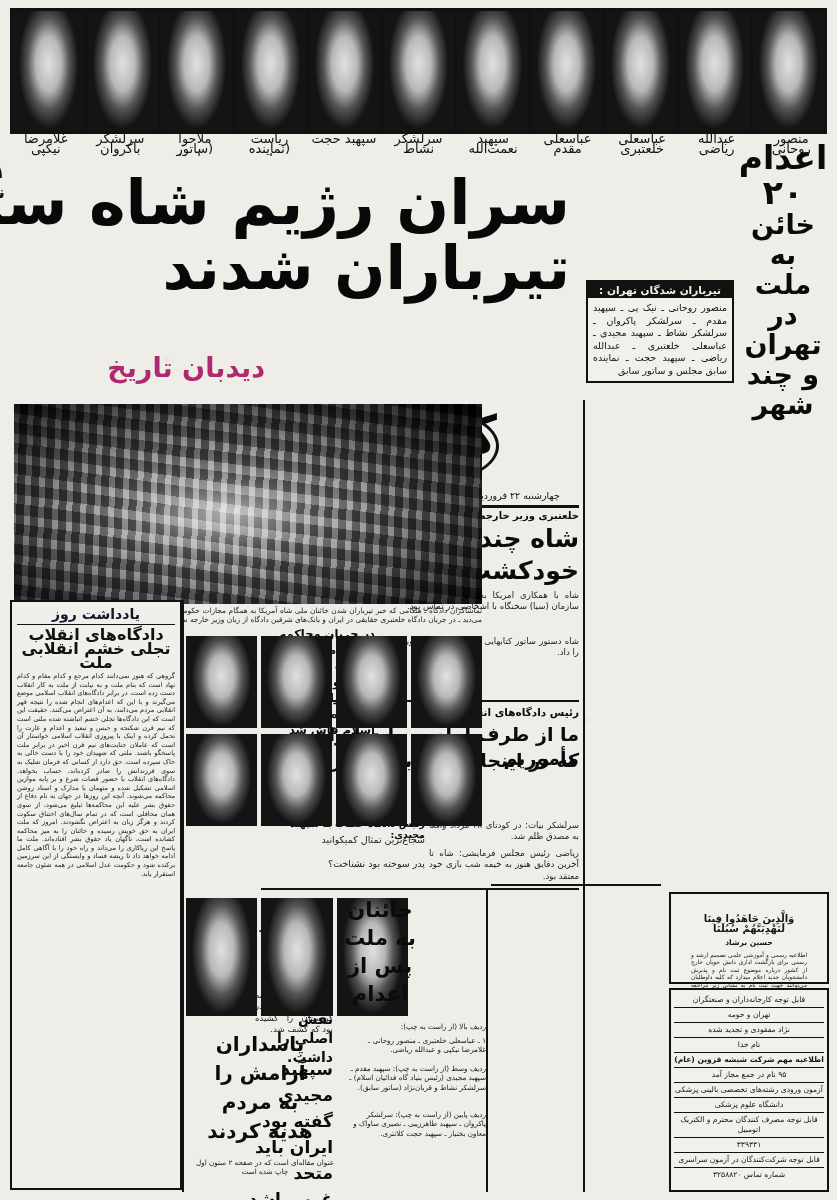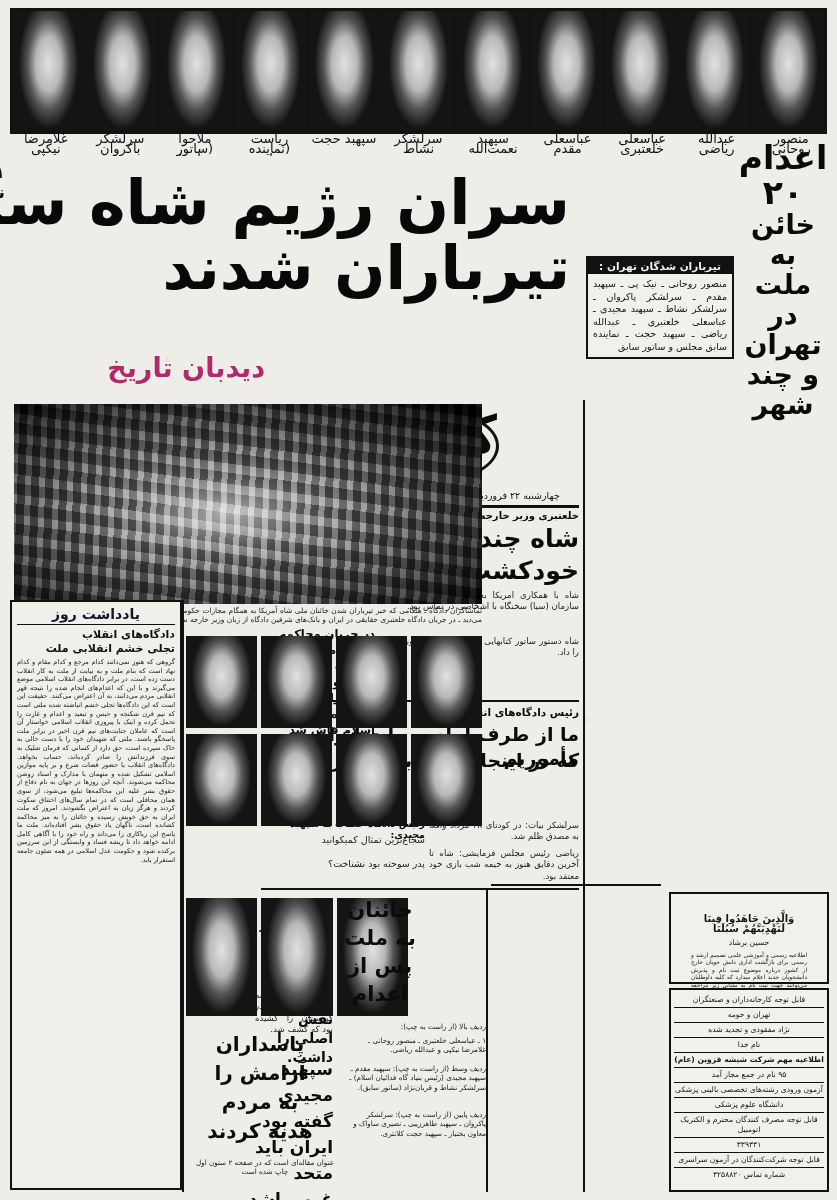--- a/index.html
+++ b/index.html
@@ -43,39 +43,39 @@
   #headline-zone{left:10px;top:150px;width:560px;height:250px;}
   .hl-line{font-family:"DejaVu Sans","Liberation Sans",sans-serif;font-weight:bold;color:#080808;text-align:right;letter-spacing:-1px;}
   #hl1{position:absolute;right:0;top:22px;font-size:62px;line-height:62px;white-space:nowrap;}
   #hl2{position:absolute;right:0;top:88px;font-size:60px;line-height:60px;white-space:nowrap;}
   #hl-kicker{position:absolute;right:565px;top:12px;font-size:17px;font-weight:bold;color:#111;}
   
   #right-head{position:absolute;right:8px;top:140px;width:92px;text-align:center;}
   #right-head .w{font-size:27px;font-weight:bold;line-height:30px;color:#0a0a0a;}
   #right-head .w.big{font-size:33px;line-height:35px;}
   
-  #exec-box{position:absolute;right:103px;top:256px;width:148px;border:2px solid #111;padding:4px 5px;box-sizing:border-box;background:#f2f0eb;}
+  #exec-box{position:absolute;right:103px;top:280px;width:148px;border:2px solid #111;padding:4px 5px;box-sizing:border-box;background:#f2f0eb;}
   #exec-box .bt{background:#111;color:#f2f0eb;font-size:10.5px;font-weight:bold;text-align:center;padding:2px 0;margin:-4px -5px 4px -5px;}
   #exec-box .bl{font-size:9.5px;line-height:12.5px;color:#111;text-align:justify;}
   
   #watermark{position:absolute;right:572px;top:352px;font-size:27px;font-weight:bold;color:#b0286d;direction:rtl;}
   
   #nameplate{position:absolute;right:258px;top:400px;width:318px;height:105px;border-bottom:3px solid #111;}
   #np-main{position:absolute;right:82px;top:4px;font-size:54px;font-weight:bold;color:#0a0a0a;}
   #np-oval{position:absolute;right:80px;top:10px;width:118px;height:66px;border:3px solid #111;border-radius:50%;}
   #np-price{position:absolute;right:212px;top:40px;font-size:11.5px;color:#111;}
   #np-date{position:absolute;right:0;left:0;bottom:4px;text-align:center;font-size:9.5px;color:#111;}
   
   .sub{position:absolute;color:#0b0b0b;text-align:right;direction:rtl;}
   .rule{position:absolute;background:#111;}
   .body-txt{position:absolute;font-size:8.6px;line-height:11.4px;color:#1a1a1a;text-align:justify;direction:rtl;}
   
   #note-col{position:absolute;left:10px;top:600px;width:172px;height:590px;border:2px solid #111;box-sizing:border-box;padding:4px 5px;background:#f1efe9;}
   #note-col .nt{font-size:14px;font-weight:bold;text-align:center;color:#0f172a;border-bottom:1px solid #111;padding-bottom:2px;}
-  #note-col .ns{font-size:11px;font-weight:bold;color:#111;margin:3px 0 2px;line-height:14px;}
+  #note-col .ns{font-size:16px;font-weight:bold;text-align:center;color:#111;margin:3px 0 2px;line-height:14px;}
   #note-col .nb{font-size:6.6px;line-height:8.6px;text-align:justify;color:#202020;direction:rtl;}
   
   .pgrid{position:absolute;display:grid;gap:4px;}
   
   .adbox{position:absolute;border:2px solid #111;box-sizing:border-box;background:#f2f0eb;}
   .adline{font-size:7.6px;line-height:10px;color:#151515;text-align:center;direction:rtl;}
   .small-note{font-size:8px;line-height:10.6px;color:#1a1a1a;direction:rtl;text-align:right;}
 </style>
 </head>
 <body>
@@ -169,21 +169,21 @@
 
   <div class="sub" style="right:504px;top:1056px;width:88px;font-size:17px;font-weight:bold;line-height:26px;">
     <div>سپهبد مجیدی</div>
     <div>گفته بود</div>
     <div>ایران باید متحد</div>
     <div>غرب باشد</div>
   </div>
 
   <div class="adbox" style="right:8px;top:892px;width:160px;height:92px;padding:20px;">
     <div class="adline" style="font-size:10px;font-weight:bold;">وَالَّذِينَ جَاهَدُوا فِينَا لَنَهْدِيَنَّهُمْ سُبُلَنَا</div>
-    <div class="adline" style="margin-top:4px;font-weight:normal;">حسین برشاد</div>
+    <div class="adline" style="margin-top:4px;font-weight:bold;">حسین برشاد</div>
     <div class="adline" style="margin-top:4px;font-size:5.8px;line-height:7.4px;text-align:justify;">اطلاعیه رسمی و آموزشی علمی تصمیم ارشد و رسمی برای بازگشت اداری دانش جویان خارج از کشور درباره موضوع ثبت نام و پذیرش دانشجویان جدید اعلام میدارد که کلیه داوطلبان می‌توانند جهت ثبت نام به نشانی زیر مراجعه نمایند و مدارک لازم را تحویل دهند</div>
   </div>
 
   <div class="adbox" style="right:8px;top:988px;width:160px;height:204px;padding:3px;">
     <div class="adline" style="border-bottom:1px solid #111;padding:2px 0;">قابل توجه کارخانه‌داران و صنعتگران</div>
     <div class="adline" style="border-bottom:1px solid #111;padding:2px 0;">تهران و حومه</div>
     <div class="adline" style="border-bottom:1px solid #111;padding:2px 0;">نژاد مفقودی و تجدید شده</div>
     <div class="adline" style="border-bottom:1px solid #111;padding:2px 0;">نام خدا</div>
     <div class="adline" style="border-bottom:1px solid #111;padding:2px 0;font-weight:bold;">اطلاعیه مهم شرکت شیشه قزوین (عام)</div>
     <div class="adline" style="border-bottom:1px solid #111;padding:2px 0;">۹۵ نام در جمع مجاز آمد</div>

